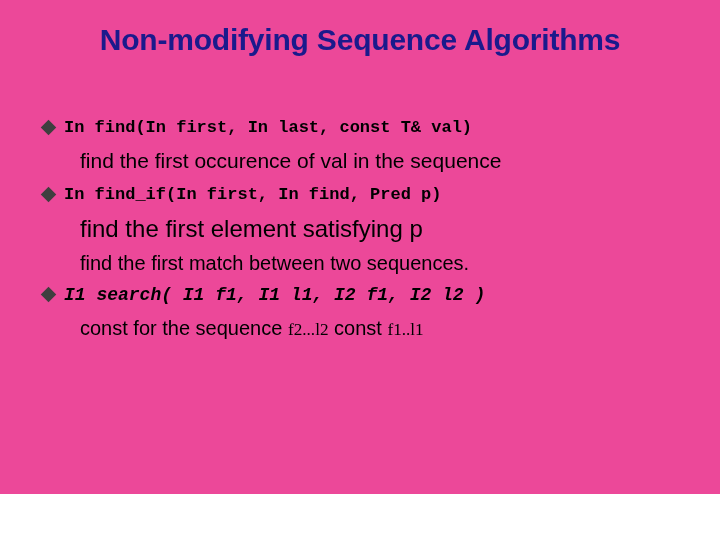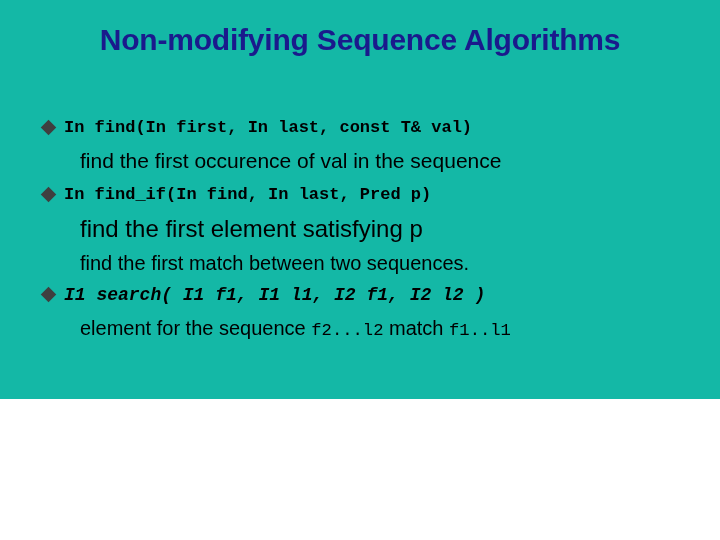--- a/index.html
+++ b/index.html
@@ -9,22 +9,22 @@
   body {
     width: 720px;
     height: 540px;
     background: #ffffff;
     font-family: "Liberation Sans", sans-serif;
     overflow: hidden;
   }
   .slide {
     position: relative;
     width: 720px;
-    height: 399px;
-    background: #14b8a6;
+    height: 494px;
+    background: #ec4899;
     box-sizing: border-box;
   }
   .slide-title {
     position: absolute;
     left: 60px;
     top: 22px;
     width: 600px;
     text-align: center;
     color: #1a1a8c;
     font-family: "Liberation Sans", sans-serif;
@@ -66,21 +66,21 @@
     transform: rotate(45deg);
   }
   .desc-row {
     display: block;
     padding-left: 71px;
     color: #000000;
     font-family: "Liberation Sans", sans-serif;
     white-space: nowrap;
   }
   .desc-row .mono {
-    font-family: Liberation Mono, monospace;
+    font-family: Liberation Serif, serif;
     font-size: 0.86em;
   }
 
   
   .e1 .sig-row { font-size: 17px; line-height: 30px; }
   .e1 .desc-row { font-size: 21px; line-height: 36px; }
   
   .e2 .sig-row { font-size: 17px; line-height: 32px; }
   .e2 .desc-row { font-size: 24px; line-height: 36px; }
   
@@ -105,37 +105,37 @@
         <span>In find(In first, In last, const T&amp; val)</span>
       </div>
       <div class="desc-row">
         <span>find the first occurence of val in the sequence</span>
       </div>
     </li>
 
     <li class="entry e2">
       <div class="sig-row">
         <span class="bullet-icon"></span>
-        <span>In find_if(In find, In last, Pred p)</span>
+        <span>In find_if(In first, In find, Pred p)</span>
       </div>
       <div class="desc-row">
         <span>find the first element satisfying p</span>
       </div>
     </li>
 
     <li class="entry e3">
       <div class="desc-row">
         <span>find the first match between two sequences.</span>
       </div>
     </li>
 
     <li class="entry e4">
       <div class="sig-row">
         <span class="bullet-icon"></span>
         <span>I1 search( I1 f1, I1 l1, I2 f1, I2 l2 )</span>
       </div>
       <div class="desc-row">
-        <span>element for the sequence </span><span class="mono">f2...l2</span><span> match </span><span class="mono">f1..l1</span>
+        <span>const for the sequence </span><span class="mono">f2...l2</span><span> const </span><span class="mono">f1..l1</span>
       </div>
     </li>
 
   </ul>
 </div>
 
 </body></html>

